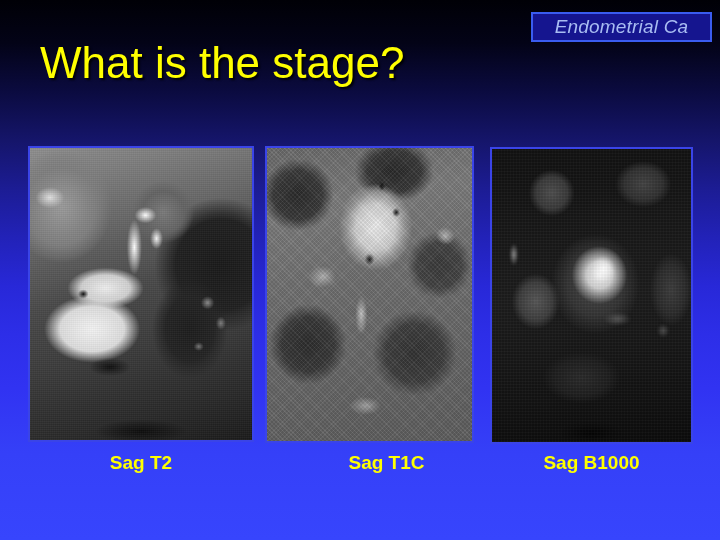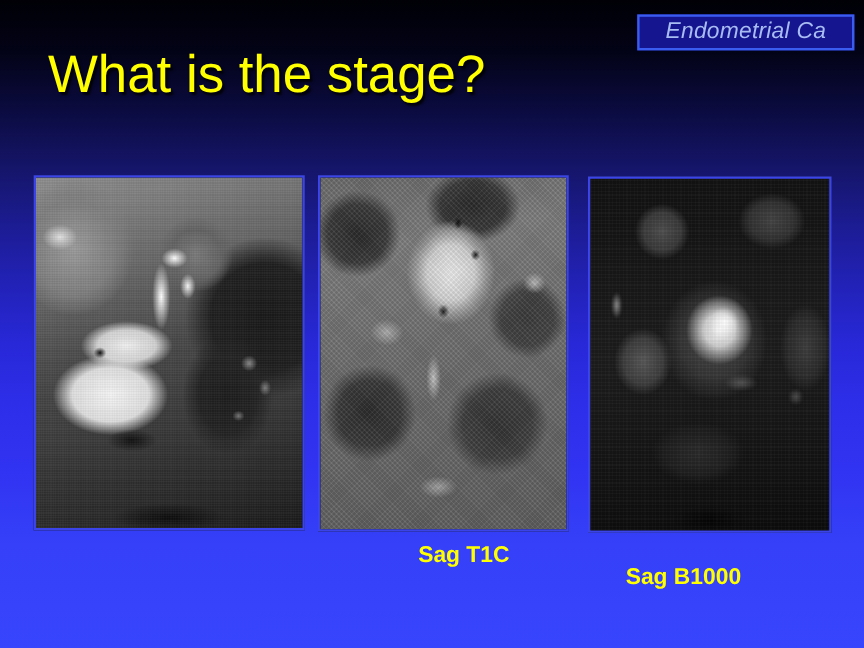--- a/index.html
+++ b/index.html
@@ -82,21 +82,21 @@
   .caption {
     position: absolute;
     color: #ffff00;
     font-size: 19px;
     font-weight: bold;
     white-space: nowrap;
     text-align: center;
   }
   #caption-t2    { left: 28px;  top: 452px; width: 226px; }
   #caption-t1c   { left: 282px; top: 452px; width: 209px; }
-  #caption-b1000 { left: 468px; top: 452px; width: 203px; margin-top: 19px; }
+  #caption-b1000 { left: 490px; top: 452px; width: 203px; }
 
   
 
   
   .t2-base {
     background:
       radial-gradient(ellipse 30% 16% at 28% 62%, #f2f2f2 0%, #dcdcdc 48%, rgba(120,120,120,0) 72%),
       radial-gradient(ellipse 22% 9% at 34% 48%, #ededed 0%, #cfcfcf 50%, rgba(110,110,110,0) 78%),
       radial-gradient(ellipse 17% 13% at 60% 22%, #7a7a7a 0%, #636363 55%, rgba(60,60,60,0) 82%),
       radial-gradient(ellipse 20% 20% at 72% 62%, #1d1d1d 0%, #232323 55%, rgba(35,35,35,0) 85%),
@@ -204,18 +204,19 @@
     <div class="scan t1c-detail"></div>
     <div class="scan t1c-grain"></div>
   </div>
 
   <div id="panel-b1000" class="panel">
     <div class="scan b1000-base"></div>
     <div class="scan b1000-detail"></div>
     <div class="scan b1000-grain"></div>
   </div>
 
+  <div id="caption-t2" class="caption">Sag T2</div>
 
   <div id="caption-t1c" class="caption">Sag T1C</div>
 
   <div id="caption-b1000" class="caption">Sag B1000</div>
 
 </div>
 
 </body></html>

